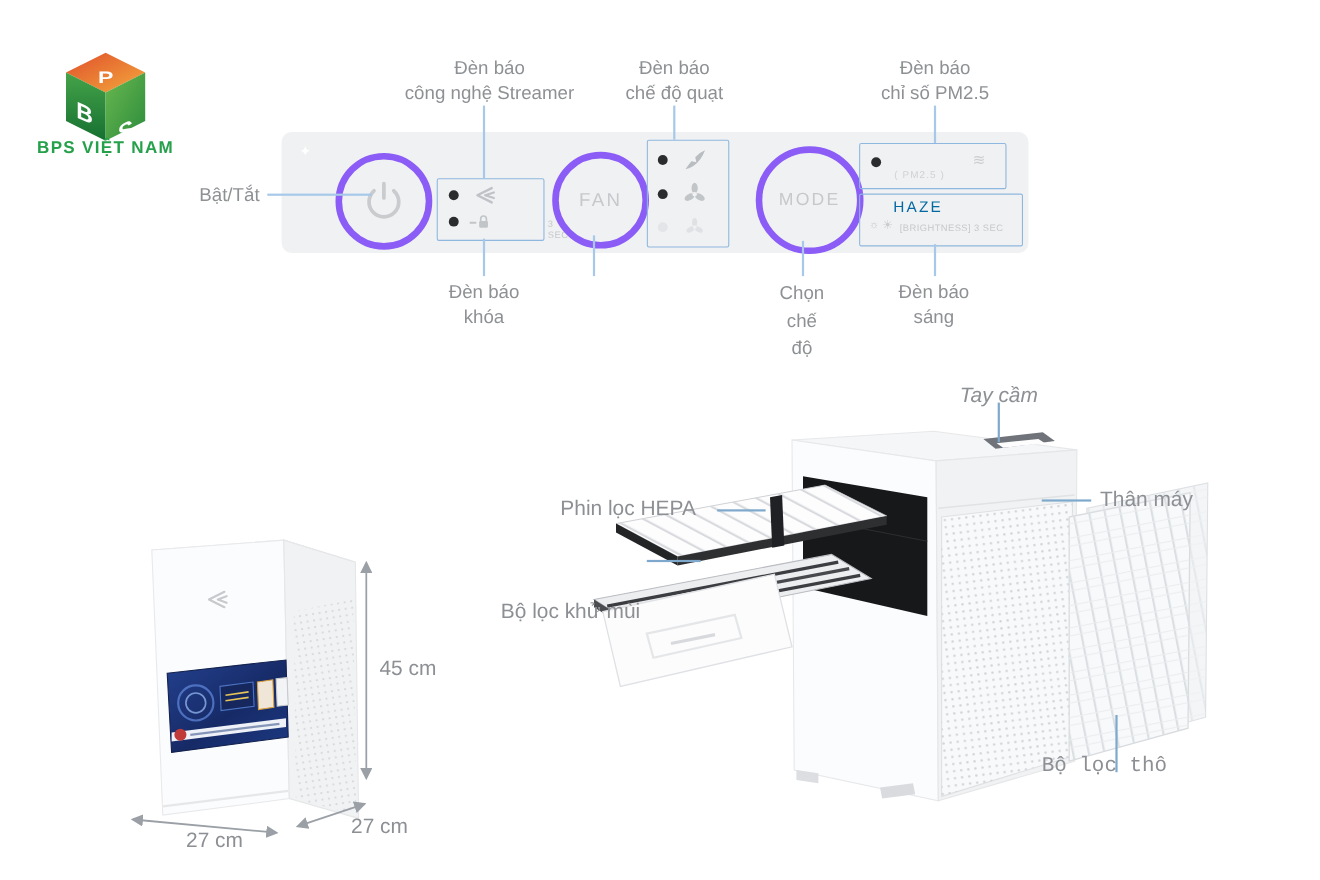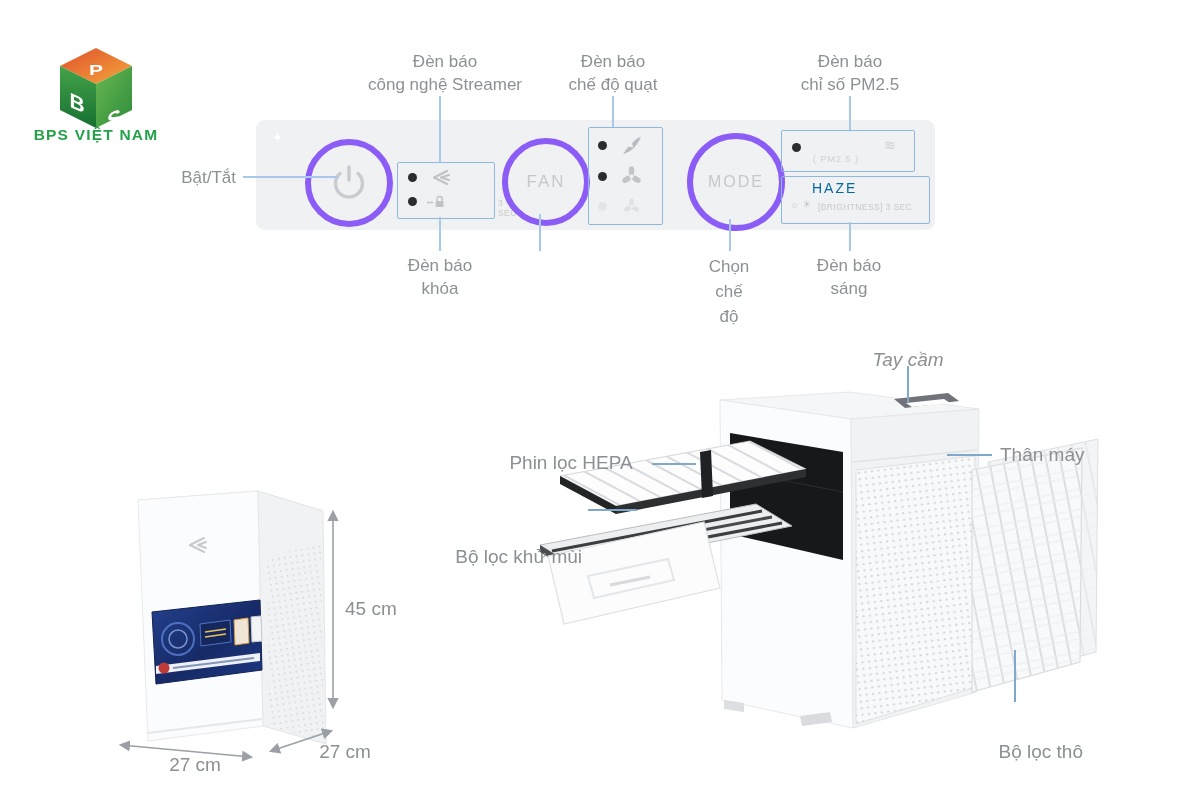--- a/index.html
+++ b/index.html
@@ -269,15 +269,15 @@
   <div class="abs lnx" style="left:907px;top:366px;width:2px;height:36px;"></div>
   <div class="abs lnx" style="left:947px;top:454px;width:45px;height:2px;"></div>
   <div class="abs lnx" style="left:652px;top:463px;width:44px;height:2px;"></div>
   <div class="abs lnx" style="left:588px;top:509px;width:49px;height:2px;"></div>
   <div class="abs lnx" style="left:1014px;top:650px;width:2px;height:52px;"></div>
 
   <div class="abs biglbl" style="left:856px;top:348px;width:104px;text-align:center;font-style:italic;">Tay cầm</div>
   <div class="abs biglbl" style="left:1000px;top:443px;width:130px;">Thân máy</div>
   <div class="abs biglbl" style="left:495px;top:451px;width:152px;text-align:center;">Phin lọc HEPA</div>
   <div class="abs biglbl" style="left:420px;top:497px;width:162px;text-align:right;margin-top:48px;">Bộ lọc khử mùi</div>
-  <div class="abs biglbl" style="left:947px;top:740px;width:136px;text-align:right;">Bộ lọc thô</div>
+  <div class="abs biglbl" style="left:947px;top:684px;width:136px;text-align:left;font-family:Liberation Mono, monospace;">Bộ lọc thô</div>
 
 </div>
 
 </body></html>

